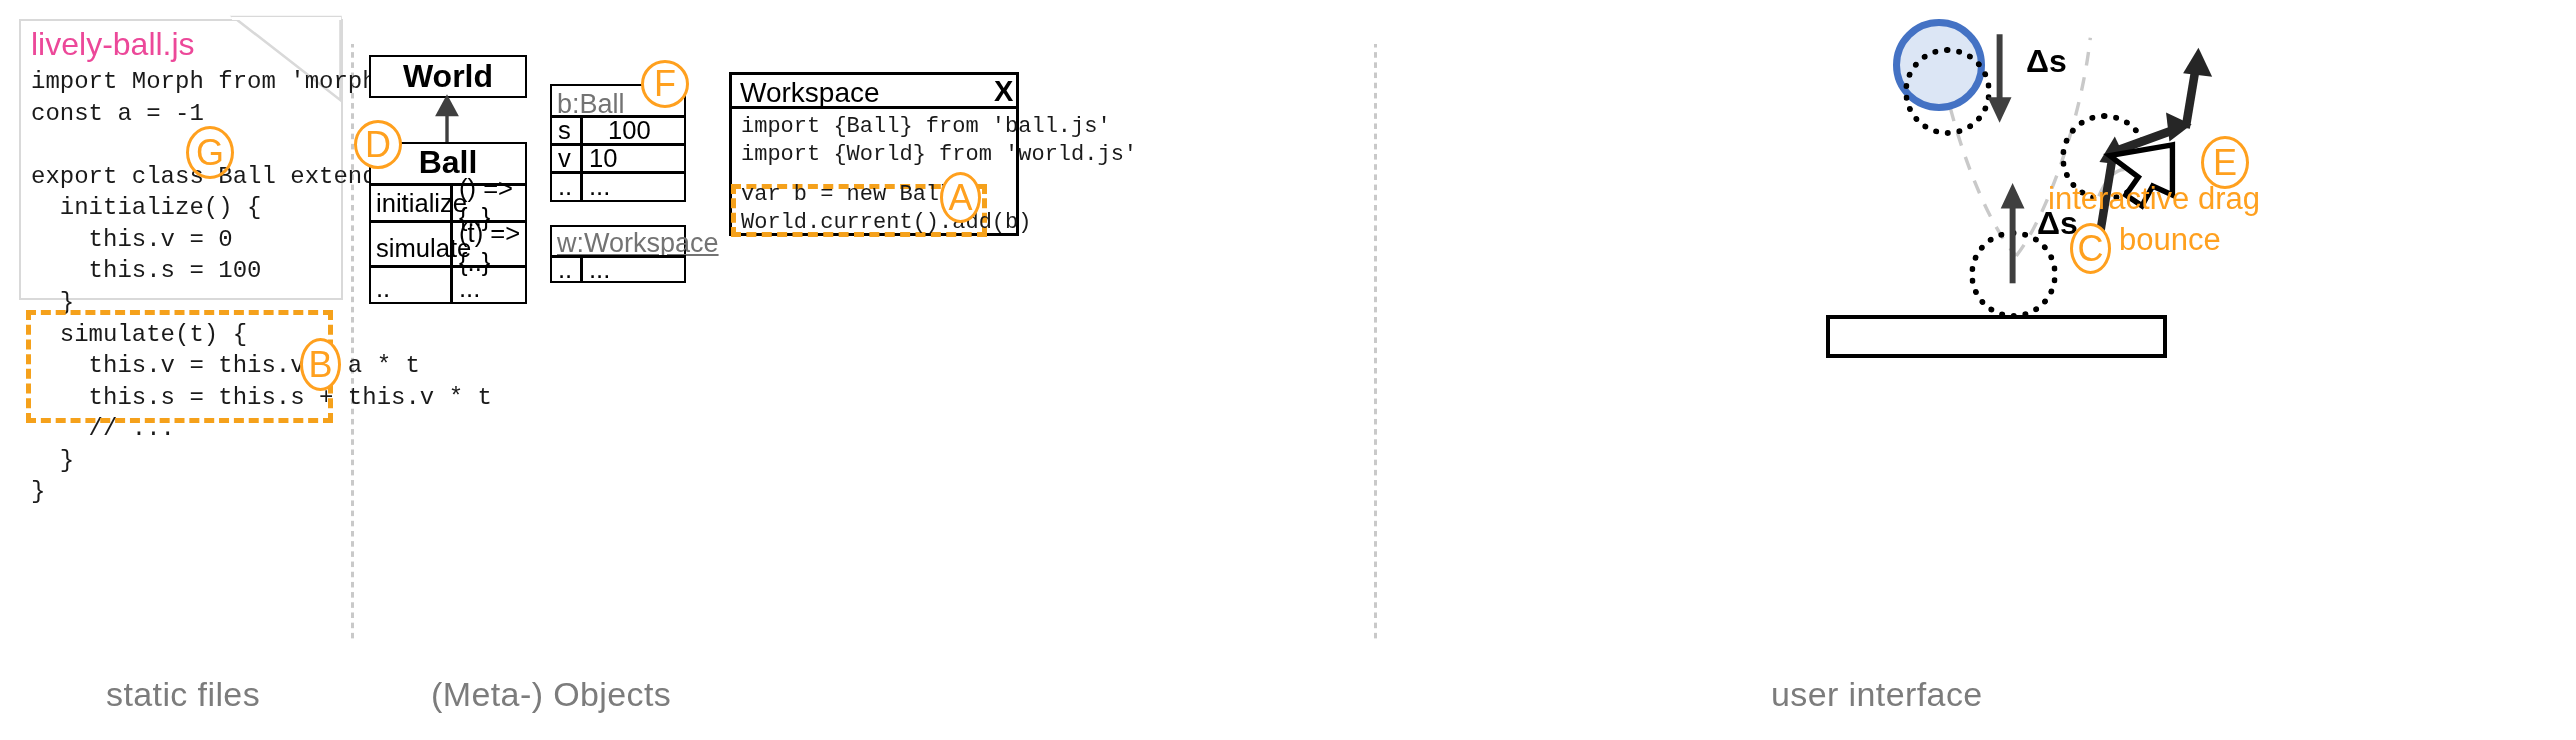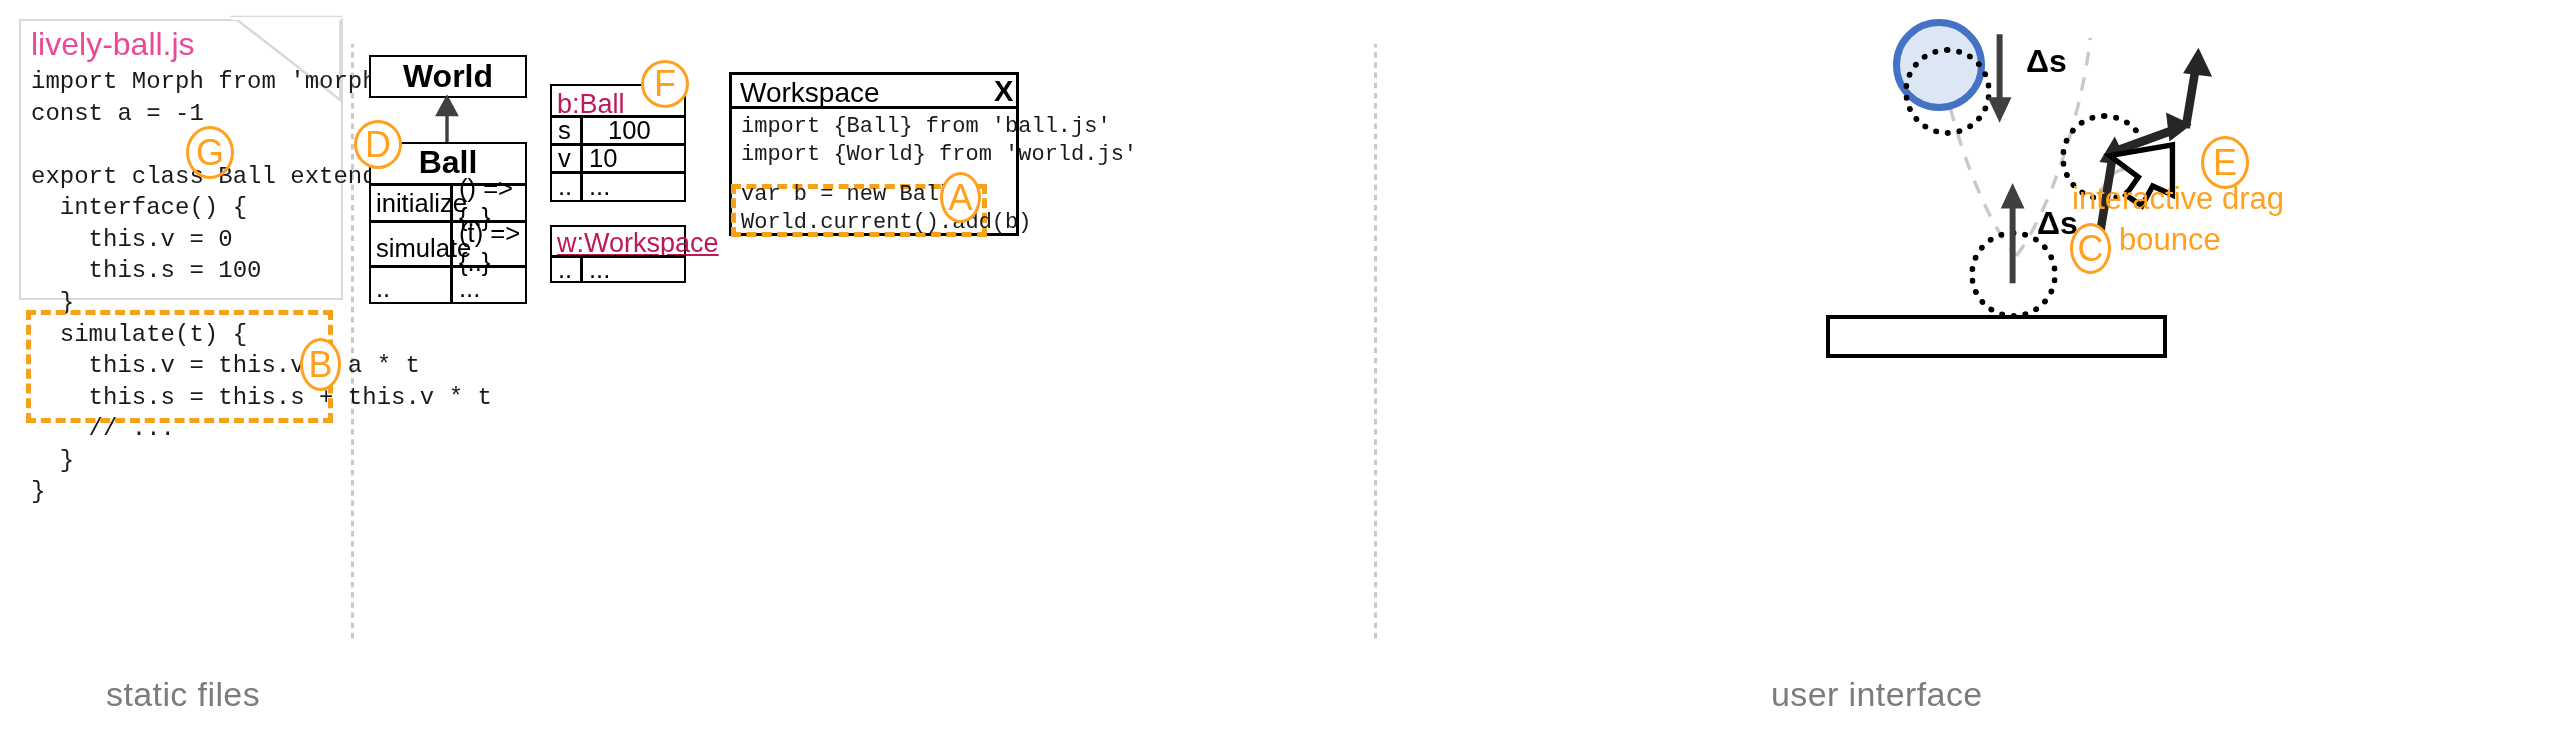--- a/index.html
+++ b/index.html
@@ -34,21 +34,21 @@
 
   
   .uml{position:absolute;border:2.6px solid #000;box-sizing:border-box;background:#fff;}
   .uml-title{position:absolute;font-weight:bold;font-size:32px;color:#000;
              display:flex;align-items:center;justify-content:center;}
   .uml-row-line{position:absolute;background:#000;}
   .uml-cell{position:absolute;font-size:25.6px;color:#000;display:flex;align-items:center;}
 
   
   .obj{position:absolute;border:2.6px solid #000;box-sizing:border-box;background:#fff;}
-  .obj-title{position:absolute;font-size:27px;color:#be185d;text-decoration:underline;
+  .obj-title{position:absolute;font-size:27px;color:#737373;text-decoration:underline;
              white-space:nowrap;}
   .obj-cell{position:absolute;font-size:25.6px;color:#000;display:flex;align-items:center;}
 
   
   .win{position:absolute;border:3.4px solid #000;box-sizing:border-box;background:#fff;}
   .win-title{position:absolute;font-size:28px;color:#000;white-space:nowrap;}
   .win-close{position:absolute;font-size:29px;font-weight:bold;color:#000;}
   .win-bar{position:absolute;background:#000;}
 
   
@@ -73,21 +73,21 @@
     <polygon points="0,0 132,0 132,0 0,0" fill="#fff"></polygon>
     <path d="M 130 2 L 130 100 L 4 2 Z" fill="#fff" stroke="#d9d9d9" stroke-width="3"></path>
   </svg>
   <div class="abs" style="left:232px;top:17px;width:109px;height:2.6px;background:#fff;"></div>
 
   <div class="file-title nosel" style="left:31px;top:25.6px;">lively-ball.js</div>
 
   <div class="code-line" style="left:31px;top:68px;">import Morph from 'morph.js'</div>
   <div class="code-line" style="left:31px;top:100px;">const a = -1</div>
   <div class="code-line" style="left:31px;top:163px;">export class Ball extends Morph {</div>
-  <div class="code-line" style="left:31px;top:194px;">  interface() {</div>
+  <div class="code-line" style="left:31px;top:194px;">  initialize() {</div>
   <div class="code-line" style="left:31px;top:226px;">    this.v = 0</div>
   <div class="code-line" style="left:31px;top:257px;">    this.s = 100</div>
   <div class="code-line" style="left:31px;top:289px;">  }</div>
   <div class="code-line" style="left:31px;top:321px;">  simulate(t) {</div>
   <div class="code-line" style="left:31px;top:352px;">    this.v = this.v + a * t</div>
   <div class="code-line" style="left:31px;top:384px;">    this.s = this.s + this.v * t</div>
   <div class="code-line" style="left:31px;top:415px;">    // ...</div>
   <div class="code-line" style="left:31px;top:447px;">  }</div>
   <div class="code-line" style="left:31px;top:478px;">}</div>
 
@@ -138,20 +138,21 @@
 
   <div class="om" style="left:641px;top:60px;width:48px;height:48px;background:#fff;">F</div>
 
   <div class="obj" style="left:550px;top:225px;width:136px;height:58px;"></div>
   <div class="obj-title nosel" style="left:557px;top:228px;">w:Workspace</div>
   <div class="uml-row-line" style="left:550px;top:255px;width:136px;height:2.6px;"></div>
   <div class="uml-row-line" style="left:580px;top:255px;width:2.6px;height:28px;"></div>
   <div class="obj-cell nosel" style="left:558px;top:257px;width:24px;height:25.6px;">..</div>
   <div class="obj-cell nosel" style="left:589px;top:257px;width:94px;height:25.6px;">...</div>
 
+  <div class="caption nosel" style="left:431px;top:675px;">(Meta-) Objects</div>
 
   <div class="win" style="left:729px;top:72px;width:290px;height:164px;"></div>
   <div class="win-title nosel" style="left:740px;top:77px;">Workspace</div>
   <div class="win-close" style="left:994px;top:75px;">X</div>
   <div class="win-bar" style="left:729px;top:106px;width:290px;height:3.4px;"></div>
 
   <div class="code-line" style="left:741px;top:114px;font-size:22px;">import {Ball} from 'ball.js'</div>
   <div class="code-line" style="left:741px;top:142px;font-size:22px;">import {World} from 'world.js'</div>
 
   <div class="odash" style="left:731px;top:184px;width:256px;height:53px;"></div>
@@ -198,21 +199,21 @@
       <polygon points="188,16 170,46 204,50" fill="#262626"></polygon>
     </svg>
 
     <svg class="abs" style="left:273px;top:143px;width:77px;height:82px;overflow:visible" viewBox="0 0 90 96" width="77" height="82">
       <polygon points="74,2 4,14 36,38 22,58 40,70 52,48 74,58" fill="#fff" stroke="#000" stroke-width="6" stroke-linejoin="miter" transform="translate(0,0) scale(1.05)"></polygon>
     </svg>
 
     <div class="floor" style="left:-6.8px;top:315px;width:341px;height:43px;"></div>
 
     <div class="om" style="left:368px;top:136px;width:48px;height:53px;background:#fff;">E</div>
-    <div class="olabel nosel" style="left:215px;top:181px;margin-left:24px;">interactive drag</div>
+    <div class="olabel nosel" style="left:215px;top:181px;">interactive drag</div>
 
     <div class="om" style="left:237px;top:223px;width:41px;height:51px;background:#fff;">C</div>
     <div class="olabel nosel" style="left:286px;top:222px;">bounce</div>
   </div>
 
   <div class="caption nosel" style="left:1771px;top:675px;">user interface</div>
 
 </div>
 
 

